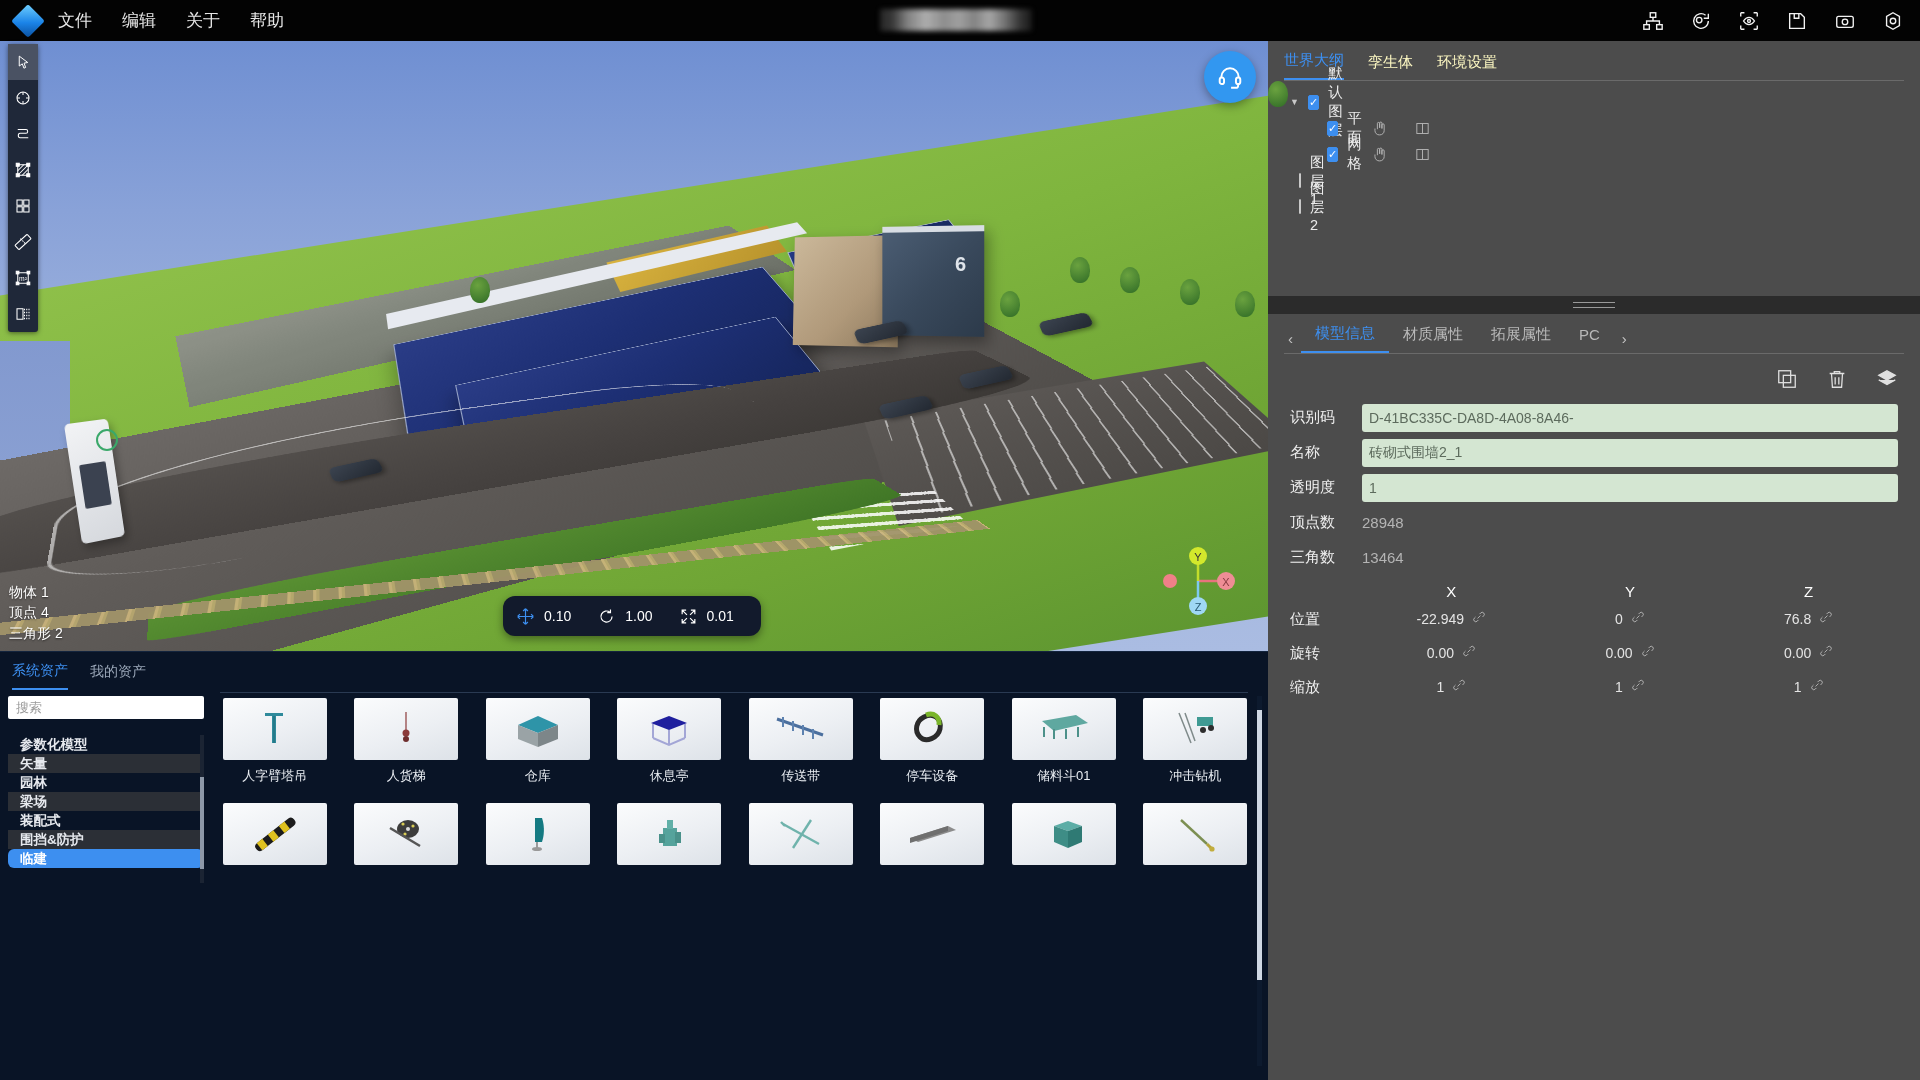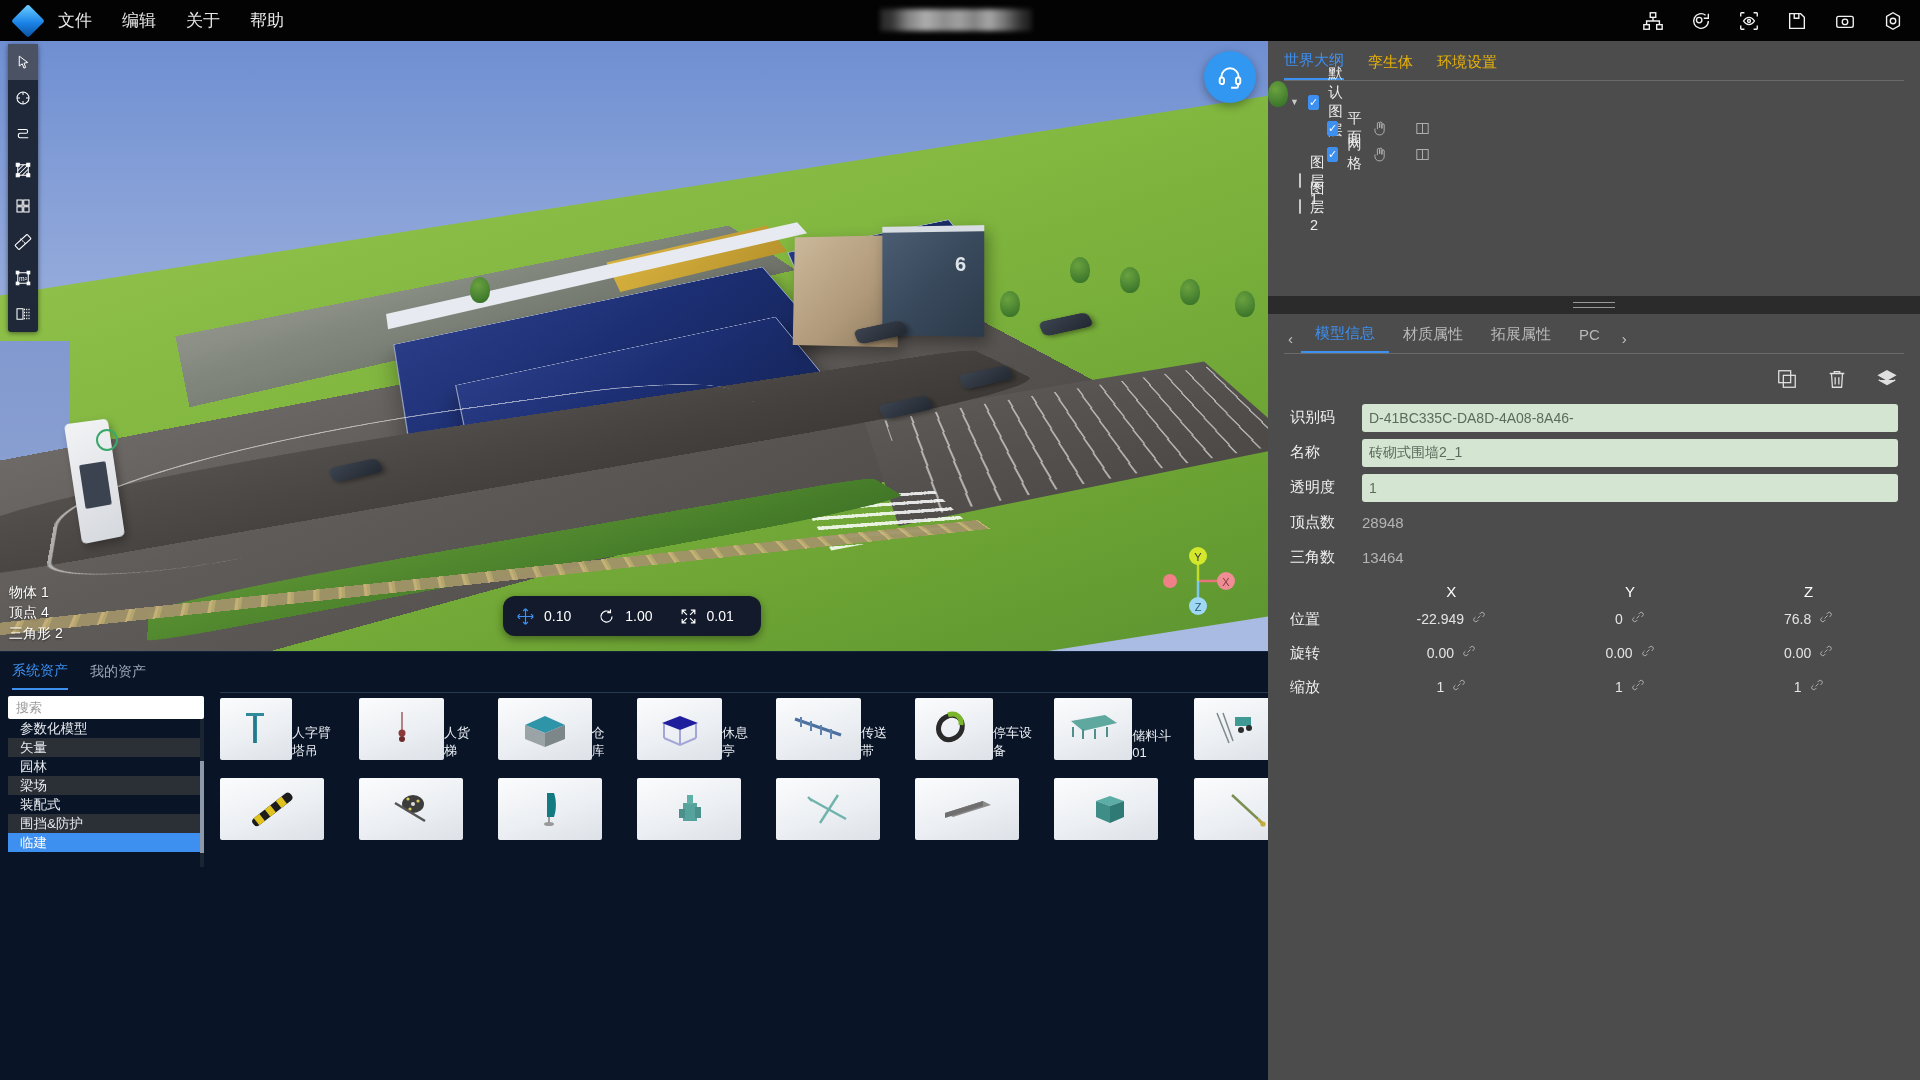--- a/index.html
+++ b/index.html
@@ -226,58 +226,58 @@
   .asset-tab { font-size:14px; color:#9aa7b8; cursor:pointer; padding-bottom:8px;font-family:Liberation Mono, monospace; }
   .asset-tab.active { color:#3d8ff0; border-bottom:2px solid #3d8ff0; }
   .asset-body { display:flex; height:382px; }
   .asset-left { width:212px; padding:6px 8px 0 8px; }
   .search-box {
     width:196px; height:23px; background:#ffffff; border:none; border-radius:2px;
     padding:0 8px; font-size:13px; color:#333;
     font-family:"Liberation Sans", sans-serif;
   }
   .search-box::placeholder { color:#999; }
-  .cat-list { margin-top:0; position:relative; }
+  .cat-list { margin-top:16px; position:relative;font-weight:bold; }
   .cat-item {
     height:19px; line-height:19px; font-size:13.5px; color:#e6e9ee;
     padding-left:12px; cursor:pointer;
   }
   .cat-item.alt { background:#2b2f36; }
-  .cat-item.selected { background:#3d8ff0; color:#ffffff; }
+  .cat-item.selected { background:#3d8ff0; color:#ffffff;border-radius:6px; }
   .cat-scroll {
     position:absolute; right:0; top:0; width:4px; height:148px; background:#1b2433;
   }
   .cat-scroll i { display:block; width:4px; height:92px; background:#8d98a8; margin-top:42px; }
 
   .asset-grid-wrap { flex:1; position:relative; padding: 4px 18px 0 8px; }
   .asset-grid {
     display:grid; grid-template-columns: repeat(8, 1fr);
     gap: 18px 22px; padding-top:4px;
   }
-  .asset-cell { display:flex; align-items:flex-end; cursor:pointer; }
+  .asset-cell { display:flex; flex-direction:column; align-items:center; cursor:pointer; }
   .asset-thumb {
     width:104px; height:62px; border-radius:2px;
     background: linear-gradient(160deg,#fbfcfd 0%, #eceff3 55%, #dde2e8 100%);
     display:flex; align-items:center; justify-content:center; overflow:hidden;
   }
   .asset-label { margin-top:7px; font-size:13px; color:#e9edf2; }
   .grid-scroll {
     position:absolute; right:6px; top:6px; width:5px; height:370px; background:#0d1a2e;
   }
   .grid-scroll i { display:block; width:5px; height:270px; background:#cfd8e4; margin-top:14px; }
   .grid-divider { position:absolute; left:8px; right:20px; top:2px; height:1px; background:#2a3a52; }
 
   
   .rightpanel {
     position:absolute; left:1268px; top:41px; width:652px; height:1039px;
     background:#4c4c4c;
   }
   .rp-outliner { height:255px; background:#4c4c4c; }
   .rp-tabs { display:flex; align-items:flex-end; gap:24px; padding:10px 16px 0 16px; }
-  .rp-tab { font-size:15px; color:#eab308; cursor:pointer; padding-bottom:8px; }
+  .rp-tab { font-size:15px; color:#fef9c3; cursor:pointer; padding-bottom:8px; }
   .rp-tab.active { color:#3d8ff0; border-bottom:2px solid #3d8ff0; }
   .rp-tabrule { margin:0 16px; height:1px; background:#6a6a6a; }
   .filter-row { display:flex; align-items:center; gap:10px; padding:10px 18px 0 18px; }
   .filter-icon svg { stroke:#c6c6c6; fill:none; stroke-width:1.3; }
   .filter-input {
     flex:1; height:21px; background:#ffffff; border:1px solid #d9d9d9; border-radius:1px;
     padding:0 7px; font-size:13px; color:#333; font-family:"Liberation Sans", sans-serif;
   }
   .filter-input::placeholder { color:#a0a0a0; }
   .tree { padding:8px 0 0 0; }

